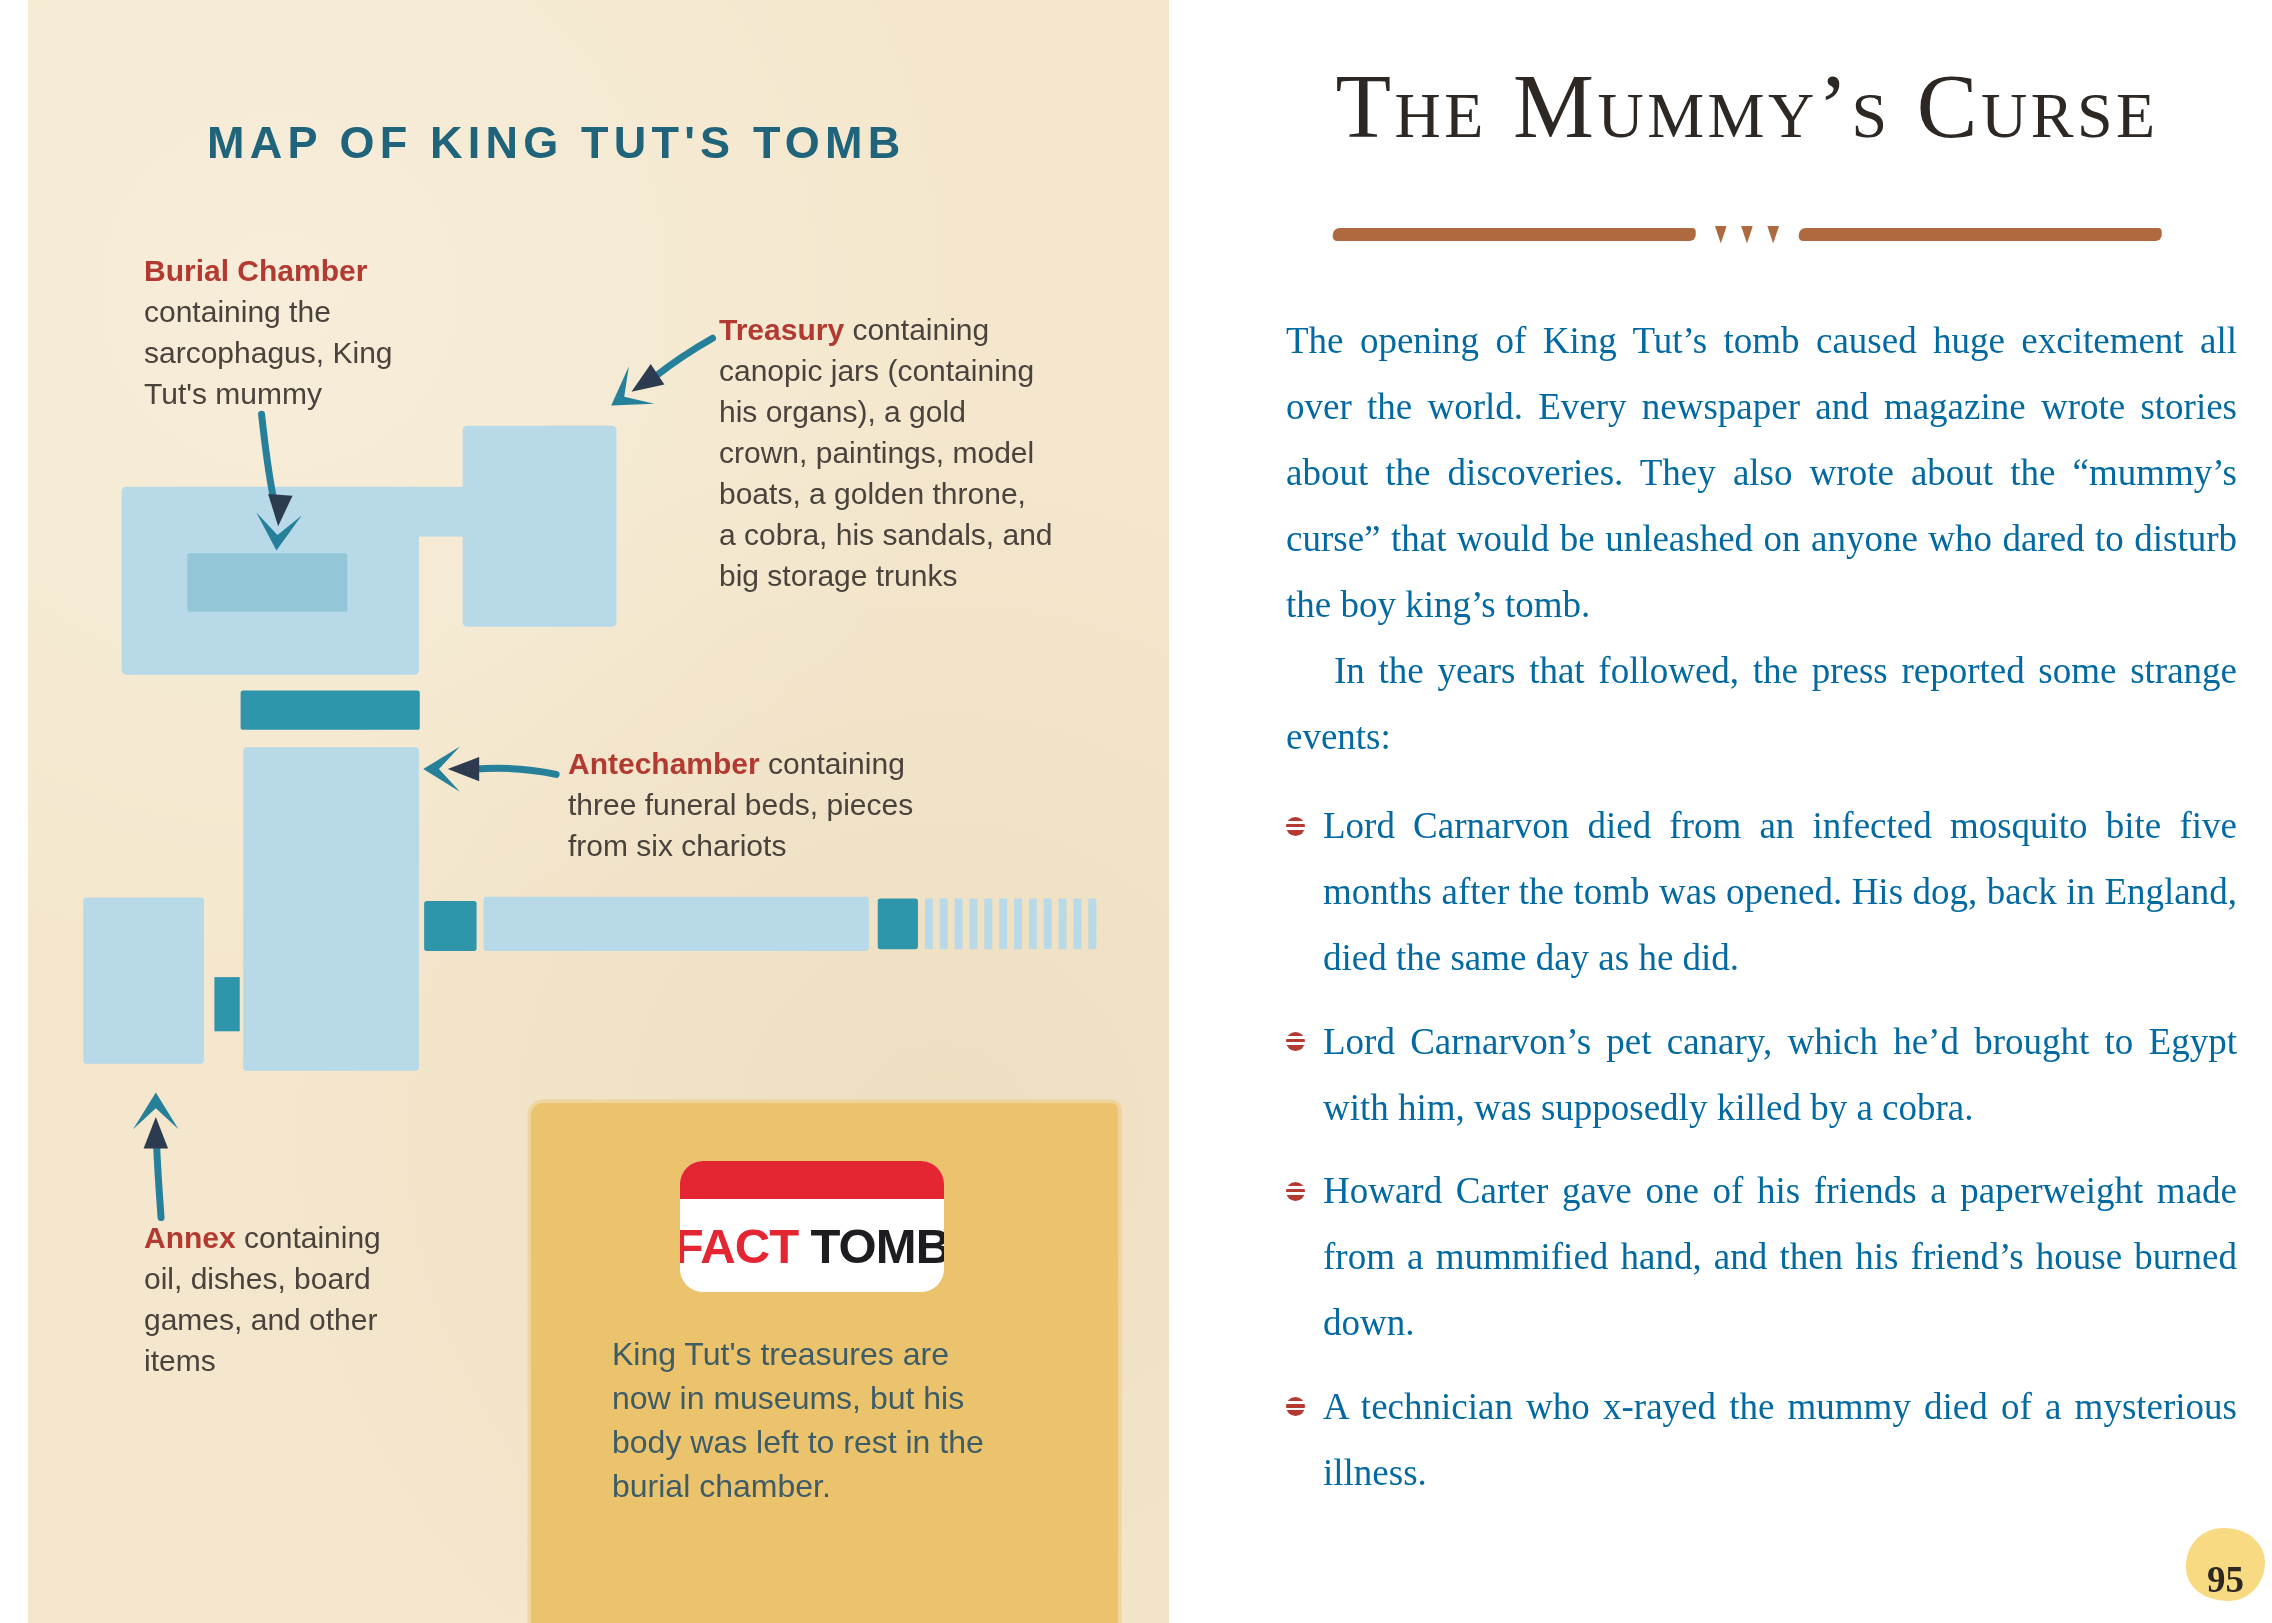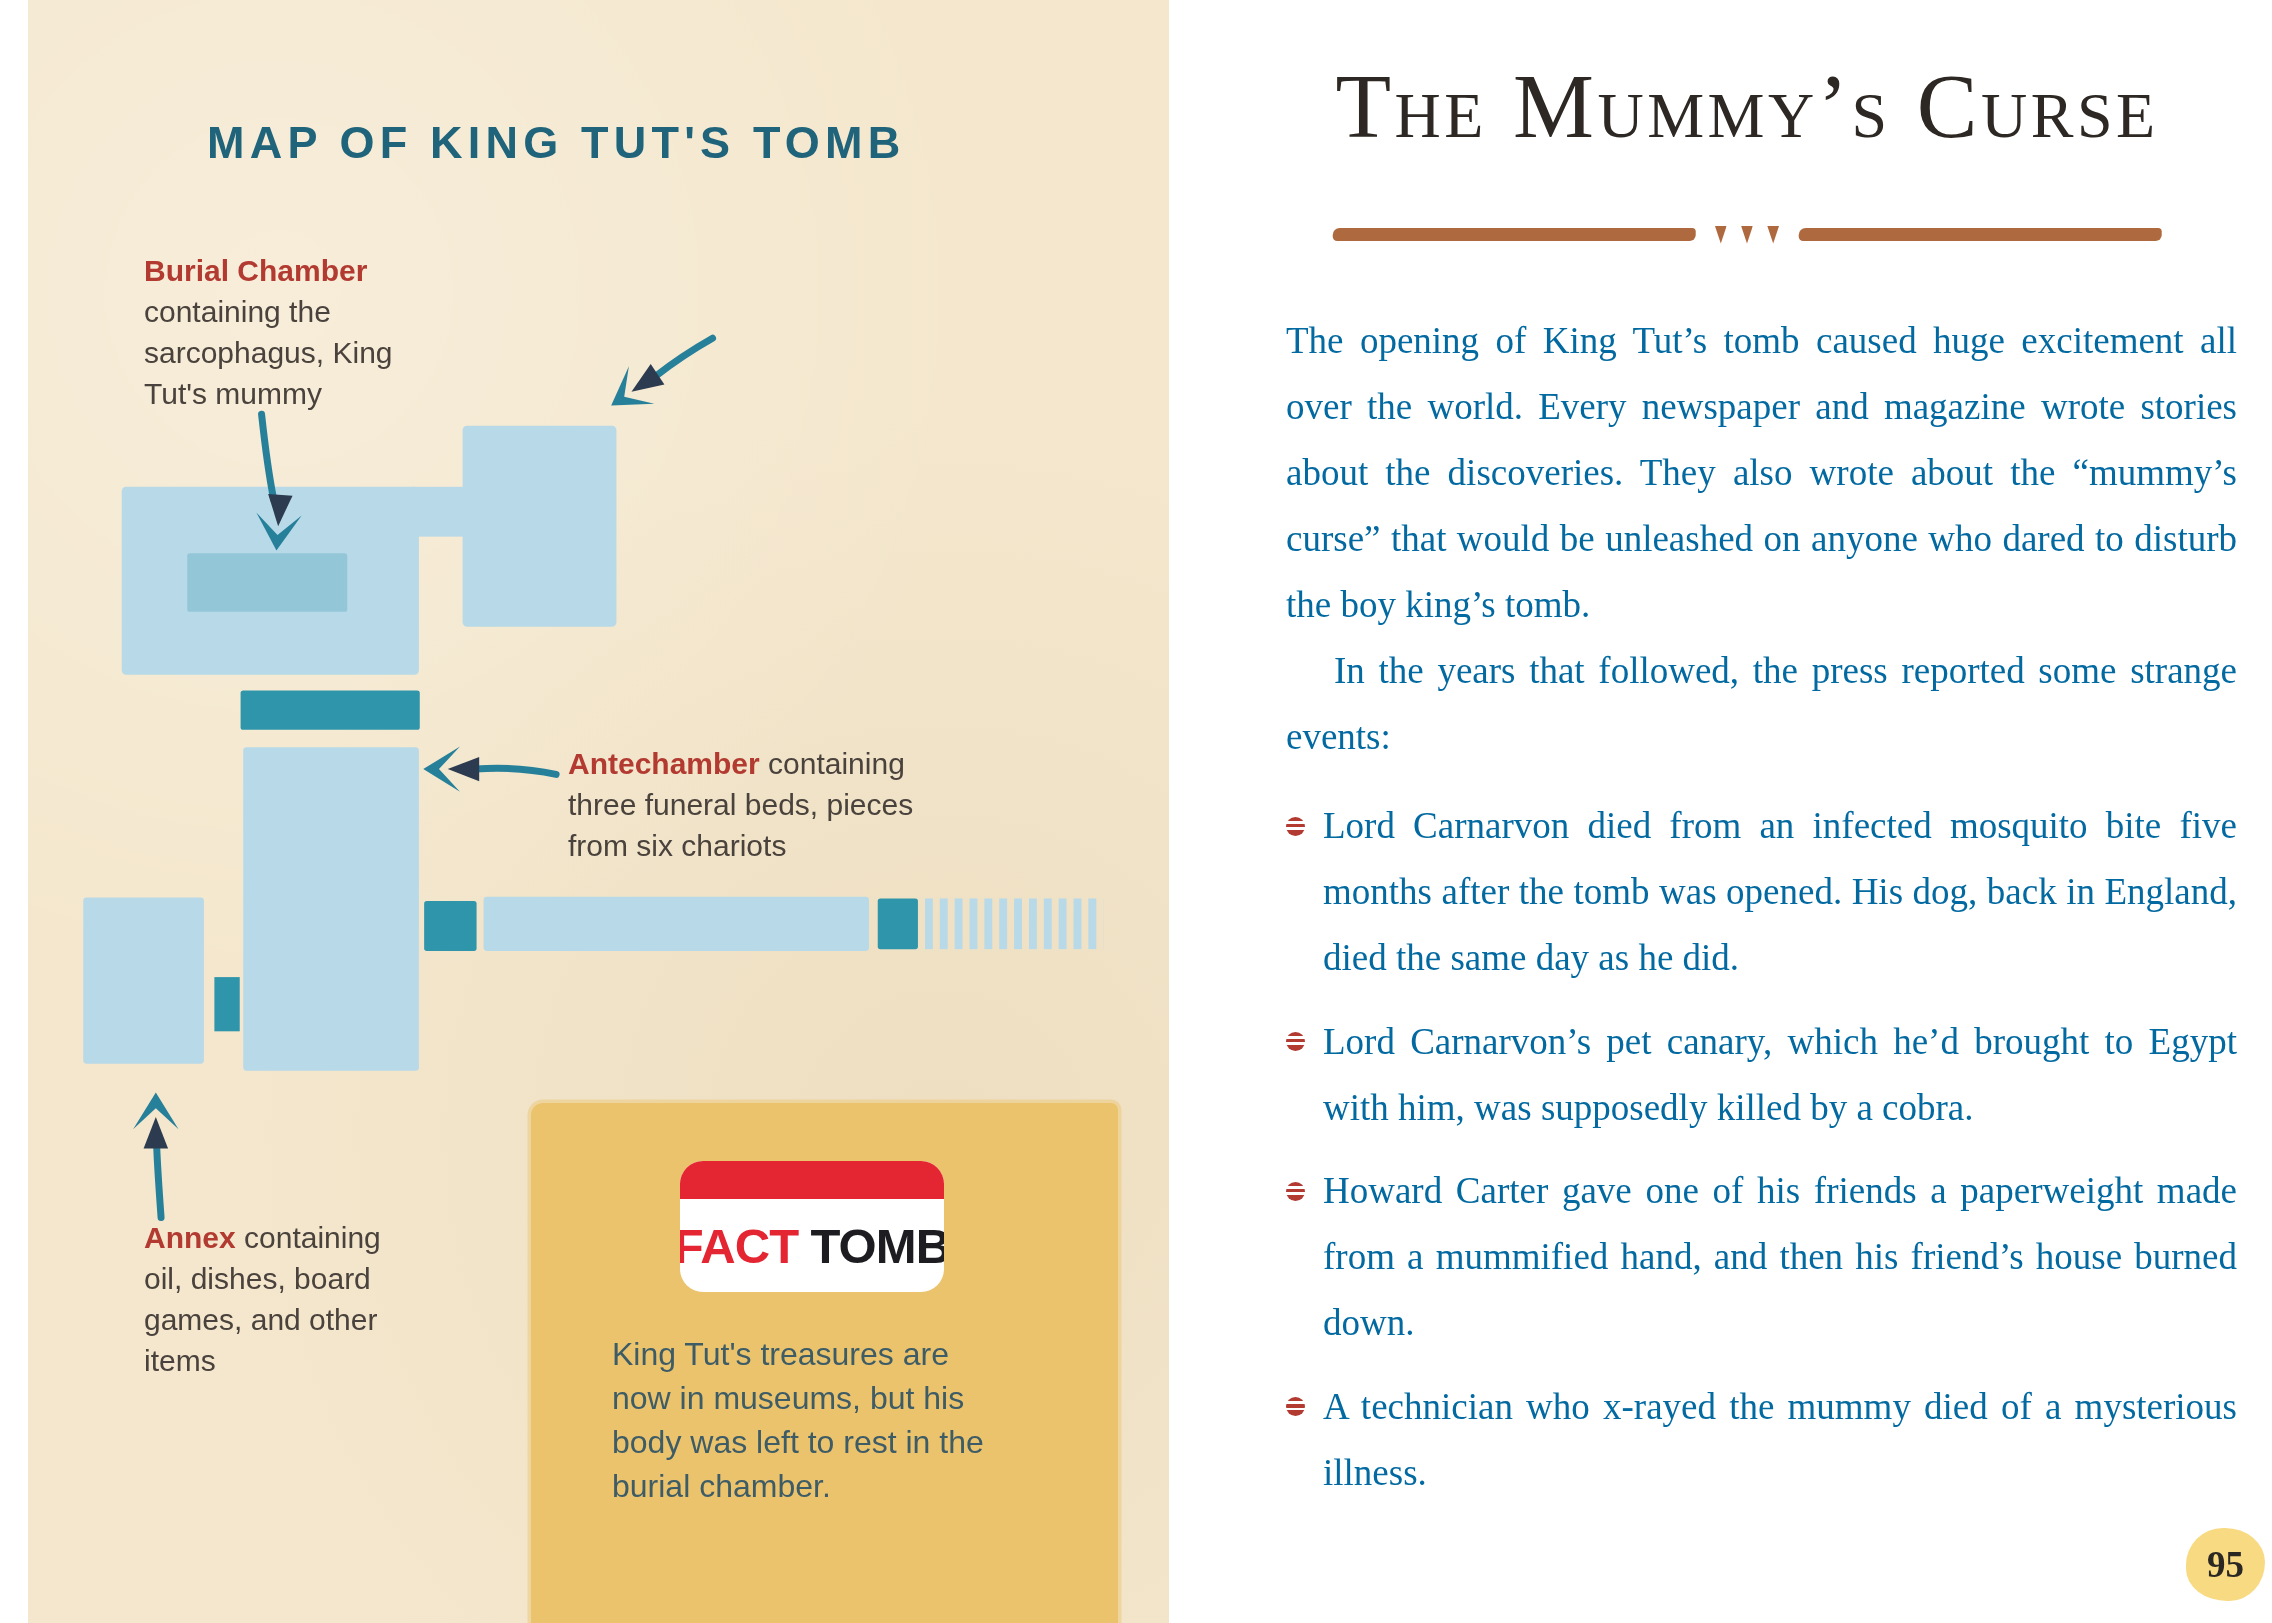--- a/index.html
+++ b/index.html
@@ -54,21 +54,21 @@
     font-family:"Liberation Serif",serif;font-size:37px;line-height:66px;color:#0369a1;
     text-align:justify;}
   .body-col p{margin:0;}
   .para-indent{text-indent:48px;}
   .bullet-list{margin-top:23px;}
   .bullet{position:relative;padding-left:37px;margin-bottom:17.5px;}
   .bullet-marker{position:absolute;left:0;top:23.6px;width:19px;height:19px;border-radius:50%;
     background:linear-gradient(#b23a31 0 4.4px,#ffffff 4.4px 7px,#b23a31 7px 10.5px,#ffffff 10.5px 13px,#b23a31 13px);}
   .page-badge{position:absolute;left:1005px;top:1528px;width:79px;height:73px;
     background:#f8da82;border-radius:48% 52% 46% 54%/52% 48% 55% 45%;
-    display:flex;align-items:center;justify-content:center;
+    display:flex;align-items:flex-end;justify-content:center;
     font-family:"Liberation Serif",serif;font-weight:700;font-size:37px;color:#2b2722;}
 </style>
 </head>
 <body>
 
 <div class="spread">
 
   <section class="page-left">
 
     <svg class="map-svg" viewBox="0 0 1305 1857">
@@ -126,20 +126,29 @@
 
     <h2 class="map-title">MAP OF KING TUT'S TOMB</h2>
 
     <div class="map-label lbl-burial">
       <span class="lead">Burial Chamber</span><span class="prelines">
 containing the
 sarcophagus, King
 Tut's mummy</span>
     </div>
 
+    <div class="map-label lbl-treasury">
+      <span class="lead">Treasury</span><span class="prelines"> containing
+canopic jars (containing
+his organs), a gold
+crown, paintings, model
+boats, a golden throne,
+a cobra, his sandals, and
+big storage trunks</span>
+    </div>
 
     <div class="map-label lbl-antechamber">
       <span class="lead">Antechamber</span><span class="prelines"> containing
 three funeral beds, pieces
 from six chariots</span>
     </div>
 
     <div class="map-label lbl-annex">
       <span class="lead">Annex</span><span class="prelines"> containing
 oil, dishes, board

